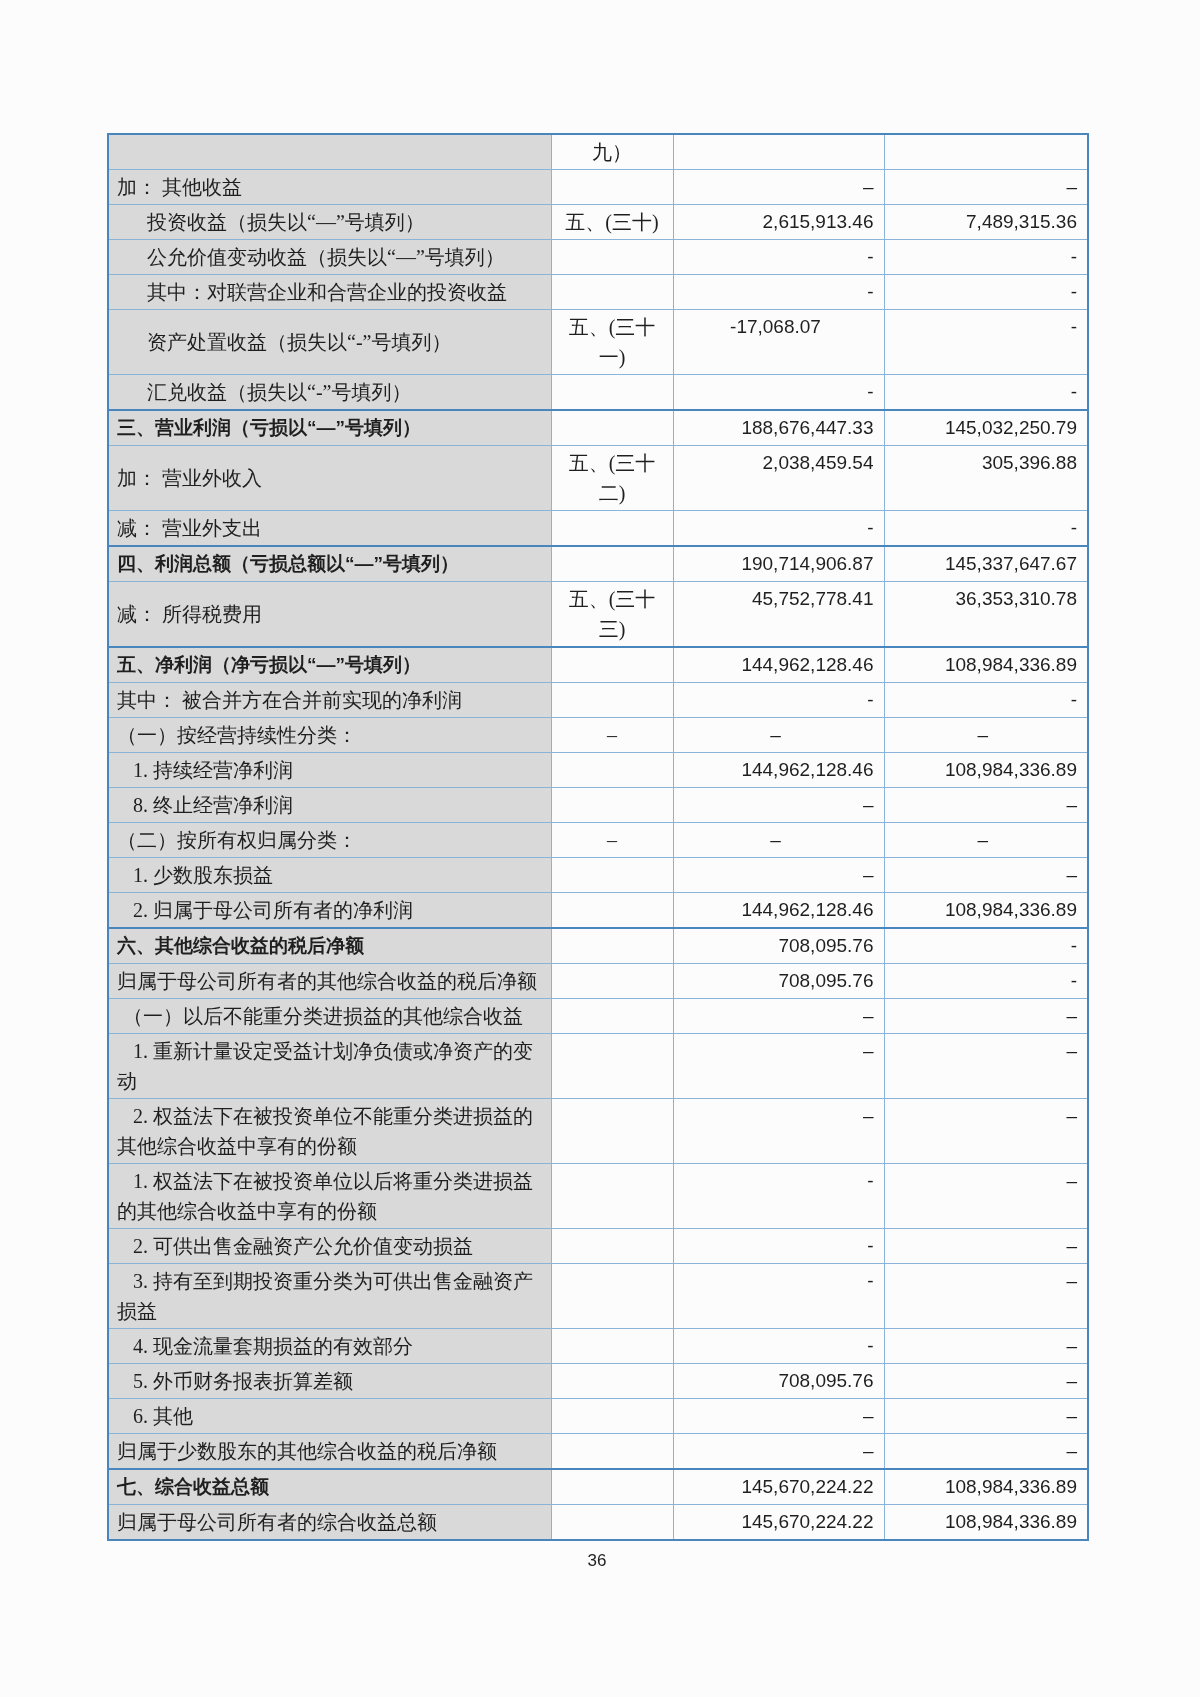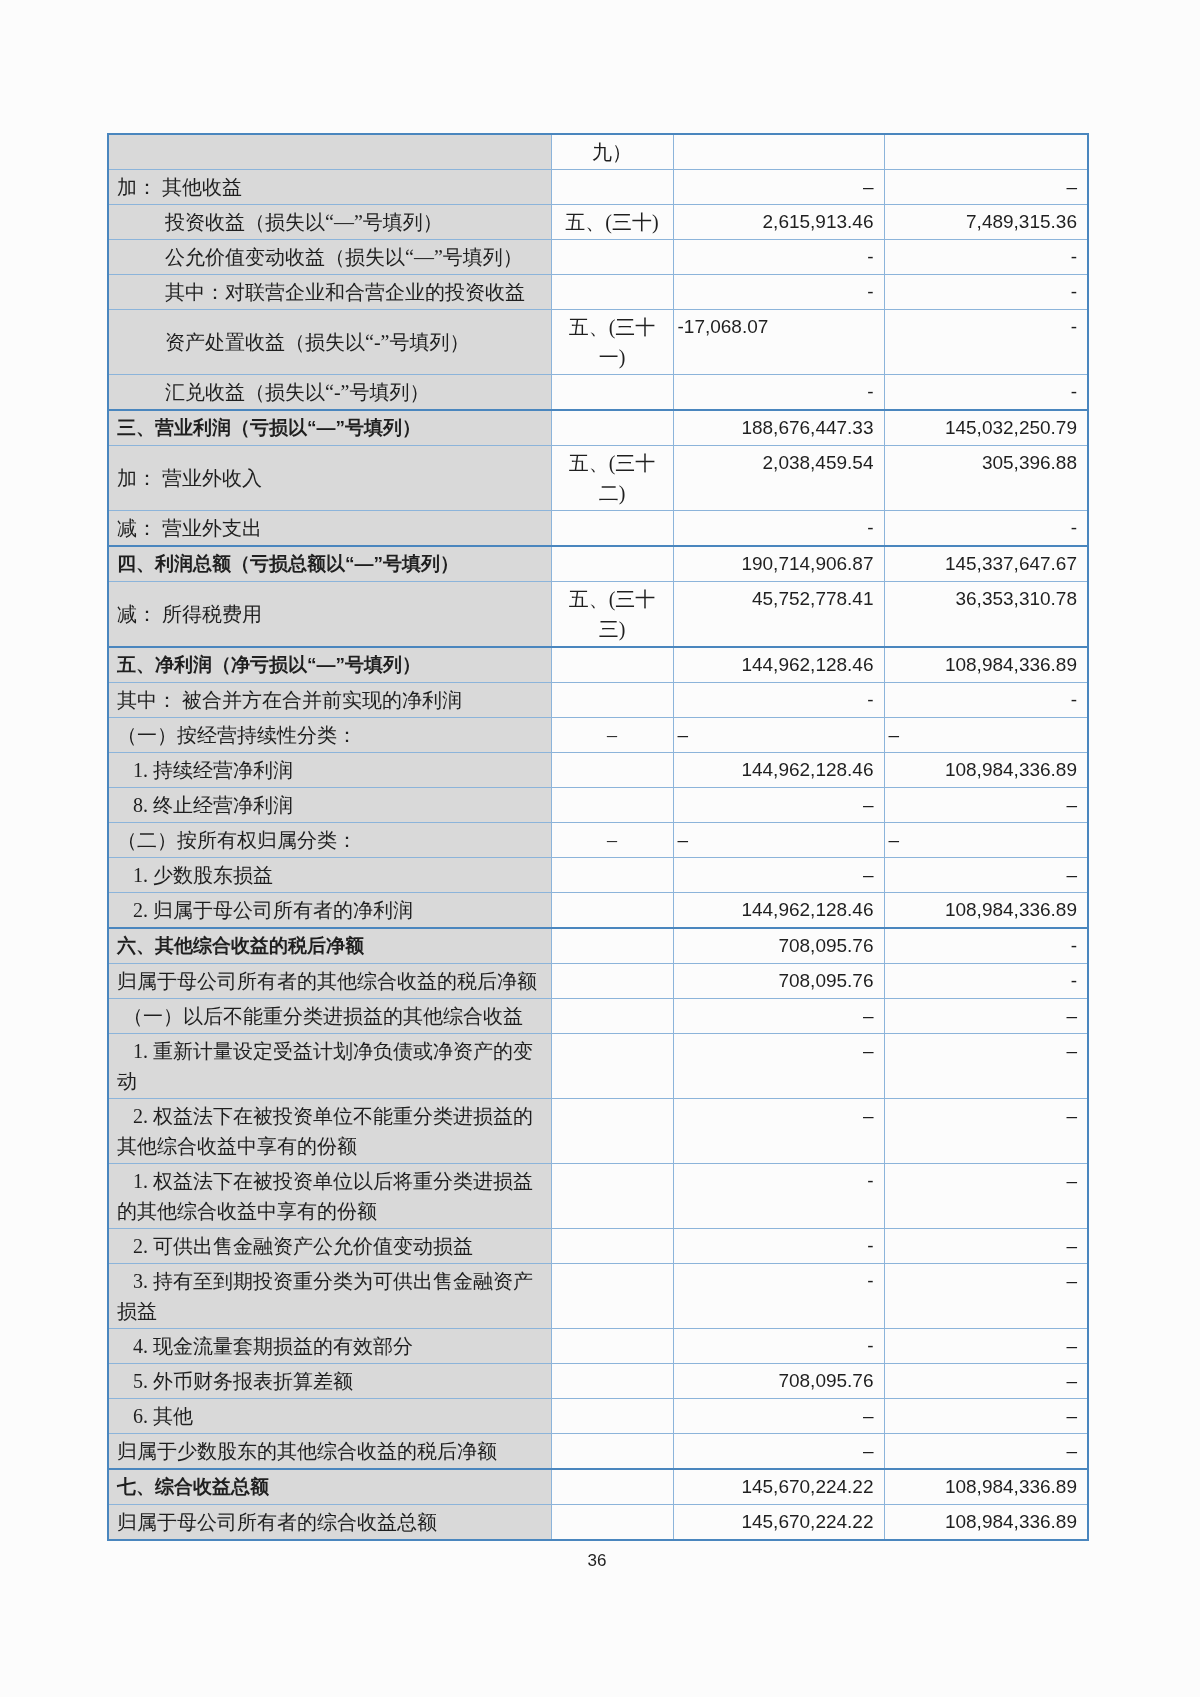--- a/index.html
+++ b/index.html
@@ -41,34 +41,34 @@
     font-family:Liberation Serif, serif;
   }
   tr.section .c-label{
     font-weight:700;
     font-family:"Liberation Sans","DejaVu Sans",sans-serif;
     font-size:19px;
   }
   .ind0{padding-left:8px;}
   .ind1{padding-left:8px;text-indent:6px;}
   .ind2{padding-left:8px;text-indent:16px;margin-top:33px;}
-  .ind3{padding-left:26px;text-indent:30px;}
+  .ind3{padding-left:8px;text-indent:30px;}
   .c-note{
     font-size:20px;
     text-align:center;
     padding:2px 8px;
   }
   .c-num{
     font-family:"Liberation Sans","DejaVu Sans",sans-serif;
     font-size:19px;
     text-align:right;
     vertical-align:top;
     padding:2px 10px 2px 4px;
   }
-  .a-center{text-align:left;}
+  .a-center{text-align:center;}
   .v-mid{vertical-align:middle;}
   .pagenum{
     position:absolute;
     left:0;top:1418px;width:980px;
     text-align:center;
     font-family:"Liberation Sans","DejaVu Sans",sans-serif;
     font-size:17px;
     color:#222;
   }
 </style>

